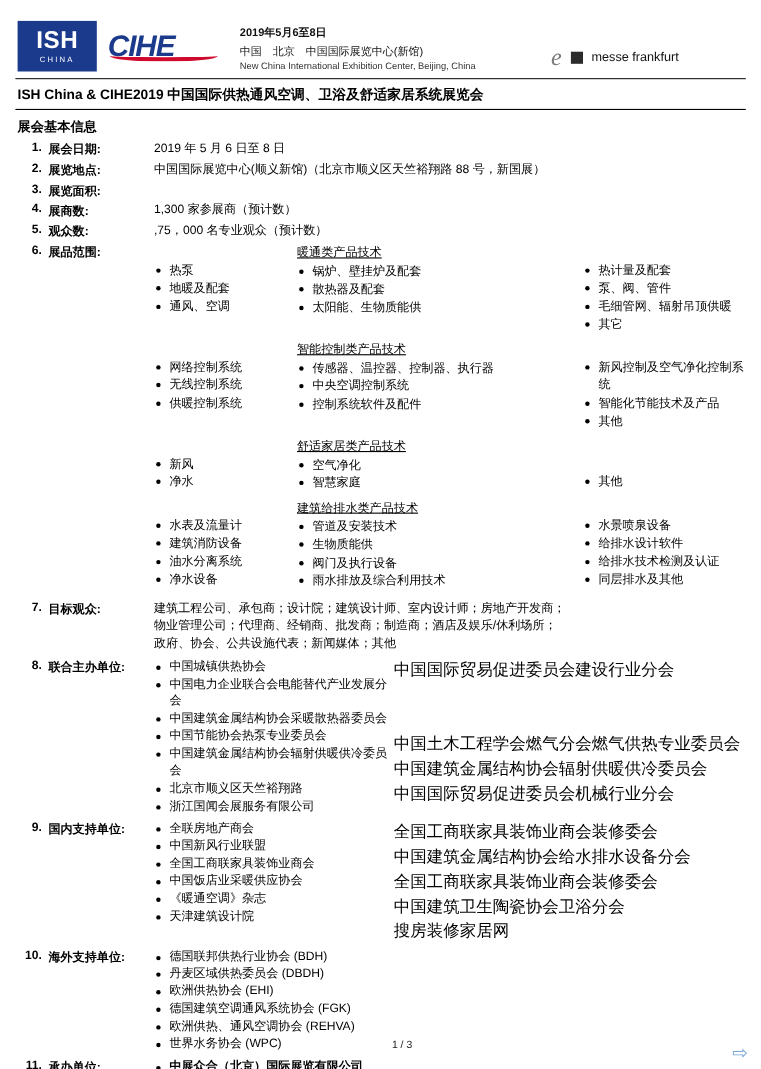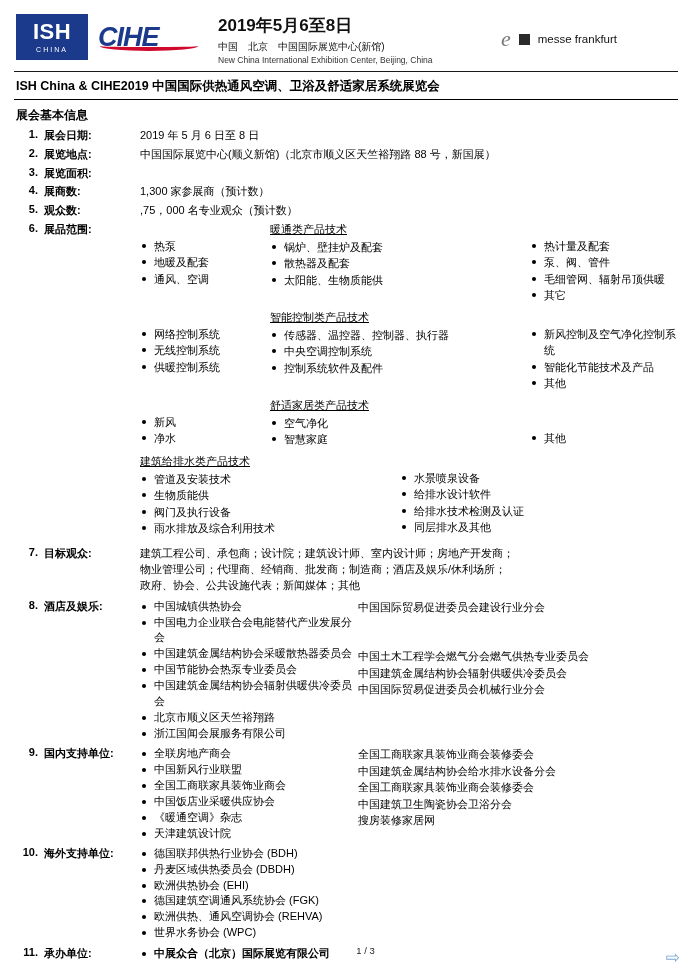--- a/index.html
+++ b/index.html
@@ -17,21 +17,21 @@
   }
   .page {
     width: 692px; height: 972px;
     padding: 10px 14px 0 14px;
     position: relative;
   }
 
   
   .header {
     display: flex;
-    align-items: flex-start;
+    align-items: flex-end;
     padding: 4px 2px 6px 2px;
     border-bottom: 1.5px solid #1a1a1a;
     height: 62px;
   }
   .logos {
     display: flex; align-items: center; gap: 10px;
     width: 196px;
     flex: 0 0 196px;
   }
   .ish-logo {
@@ -58,21 +58,21 @@
     left: 2px; bottom: 2px;
     width: 98px; height: 10px;
     border-bottom: 4px solid #cf0a2c;
     border-radius: 0 0 60% 60%;
   }
   .head-center {
     flex: 1 1 auto;
     padding-left: 6px;
   }
   .head-date {
-    font-size: 17px;
+    font-size: 10px;
     font-weight: bold;
     color: #111;
     margin-bottom: 3px;
   }
   .head-cn {
     font-size: 10px;
     color: #111;
     margin-bottom: 1px;
   }
   .head-en {
@@ -171,21 +171,21 @@
 
   
   .twocol {
     display: flex;
   }
   .twocol .c1 { width: 218px; flex: 0 0 218px; }
   .twocol .c2 { flex: 1 1 auto; }
   ul.plain {
     list-style: none; margin: 0; padding: 0;
   }
-  ul.plain li { line-height: 1.5; font-size: 11px; }
+  ul.plain li { line-height: 1.5; font-size: 15px; }
 
   .footer {
     position: absolute;
     left: 0; right: 0;
     bottom: 16px;
     text-align: center;
     font-size: 9.5px;
     color: #222;
     padding-left: 39px;
   }
@@ -334,20 +334,29 @@
         </div>
         <div class="col-right">
           <div style="height:32px;"></div>
           <ul class="bl">
             <li>其他</li>
           </ul>
         </div>
       </div>
 
       <div class="scope grp">
+        <div class="col-left">
+          <div style="height:16px;"></div>
+          <ul class="bl">
+            <li>水表及流量计</li>
+            <li>建筑消防设备</li>
+            <li>油水分离系统</li>
+            <li>净水设备</li>
+          </ul>
+        </div>
         <div class="col-mid">
           <div class="cat-head">建筑给排水类产品技术</div>
           <ul class="bl">
             <li>管道及安装技术</li>
             <li>生物质能供</li>
             <li>阀门及执行设备</li>
             <li>雨水排放及综合利用技术</li>
           </ul>
         </div>
         <div class="col-right">
@@ -369,21 +378,21 @@
     <div class="lbl">目标观众:</div>
     <div class="val">
       <div>建筑工程公司、承包商；设计院；建筑设计师、室内设计师；房地产开发商；</div>
       <div>物业管理公司；代理商、经销商、批发商；制造商；酒店及娱乐/休利场所；</div>
       <div>政府、协会、公共设施代表；新闻媒体；其他</div>
     </div>
   </div>
 
   <div class="row" style="margin-top:5px;">
     <div class="num">8.</div>
-    <div class="lbl">酒店及娱乐:</div>
+    <div class="lbl">联合主办单位:</div>
     <div class="val twocol">
       <div class="c1">
         <ul class="bl tight">
           <li>中国城镇供热协会</li>
           <li>中国电力企业联合会电能替代产业发展分会</li>
           <li>中国建筑金属结构协会采暖散热器委员会</li>
           <li>中国节能协会热泵专业委员会</li>
           <li>中国建筑金属结构协会辐射供暖供冷委员会</li>
           <li>北京市顺义区天竺裕翔路</li>
           <li>浙江国闻会展服务有限公司</li>

